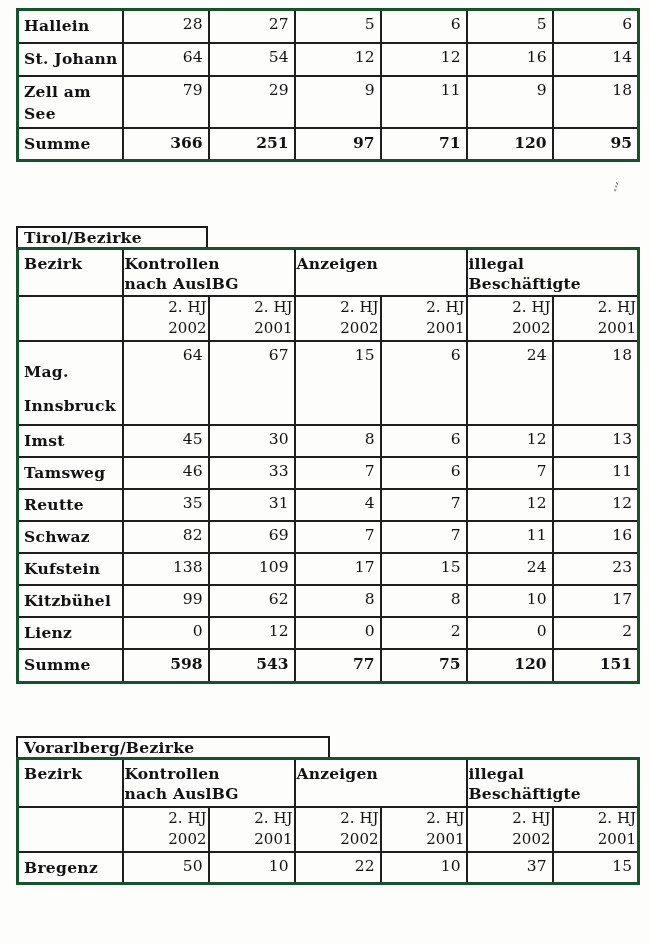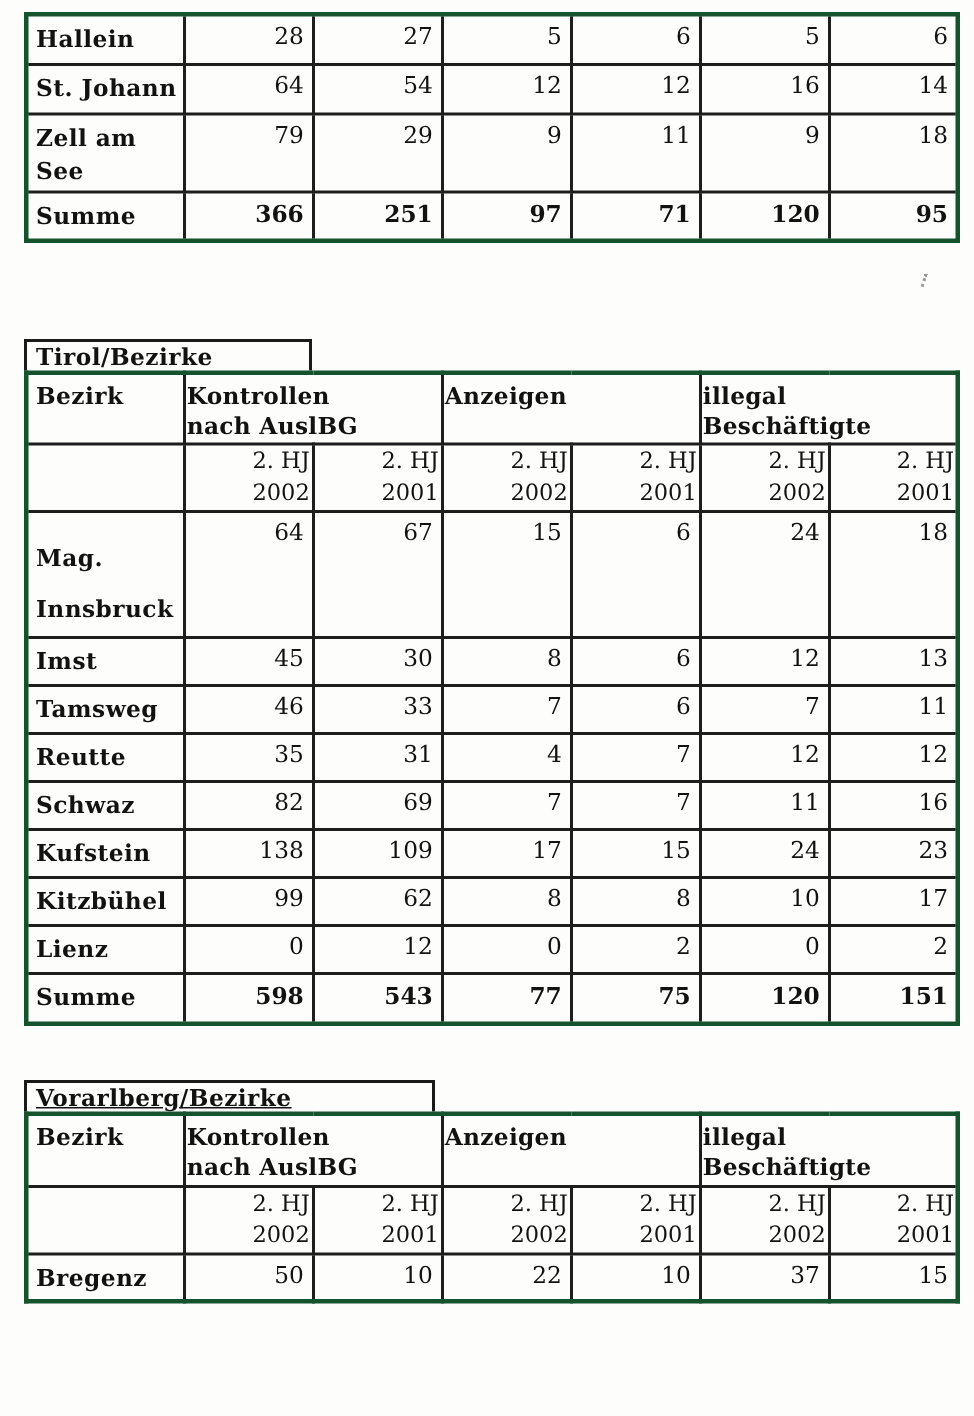--- a/index.html
+++ b/index.html
@@ -90,21 +90,21 @@
     height: 21px;
     display: flex;
     align-items: center;
     padding-left: 6px;
     font-weight: bold;
     font-size: 15.5px;
     letter-spacing: 0.3px;
     background: #fdfdfc;
   }
   .tab-tirol { width: 192px; margin-top: 64px; }
-  .tab-vlbg  { width: 274px; margin-top: 36px; text-decoration: underline; }
+  .tab-vlbg  { width: 314px; margin-top: 52px; }
   .speck {
     position: absolute;
     left: 615px;
     top: 183px;
     width: 4px;
     height: 9px;
     border-left: 2px dotted #9a9a96;
     transform: rotate(18deg);
   }
 </style>

